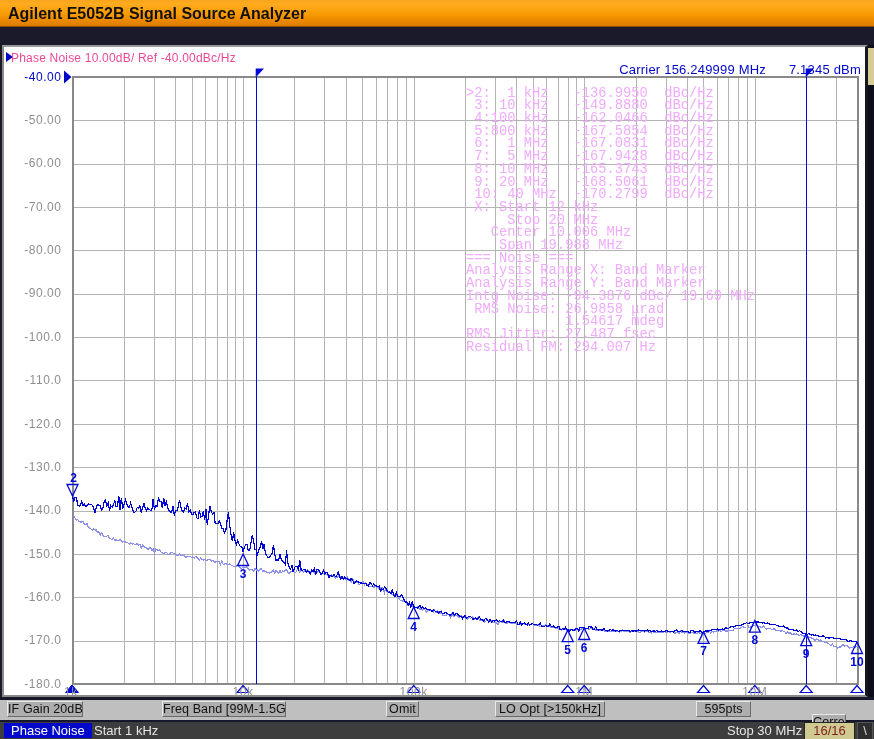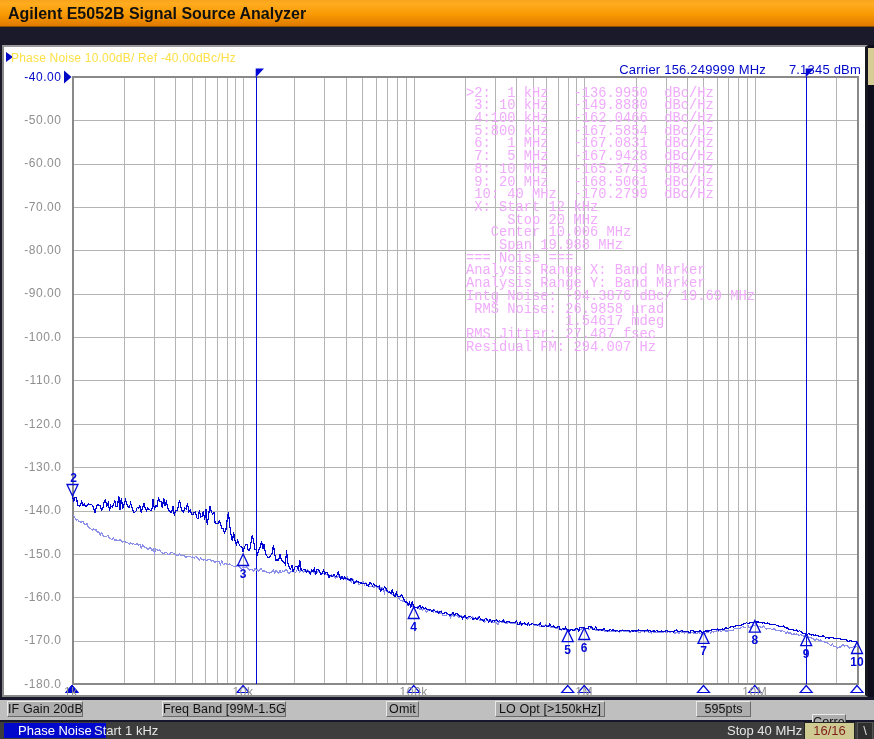--- a/index.html
+++ b/index.html
@@ -4,28 +4,28 @@
 html,body{margin:0;padding:0;width:874px;height:739px;overflow:hidden;background:#1a1a2b;font-family:"Liberation Sans",sans-serif;}
 #titlebar{position:absolute;left:0;top:0;width:874px;height:26px;background:linear-gradient(#f8a41c,#ffac20 15%,#f89a02 55%,#e98600 82%,#de7b00);border-bottom:1px solid #8a5200;}
 #titlebar span{position:absolute;left:8px;top:5px;font-size:16px;font-weight:bold;color:#101010;letter-spacing:0px;}
 #win{position:absolute;left:2px;top:45px;width:866px;height:652px;background:#fff;border:2px solid #8a8a8a;border-top-color:#9a9a9a;border-right:3px solid #16161f;box-sizing:border-box;}
 #rstrip{position:absolute;left:868px;top:45px;width:6px;height:652px;background:#0d0d1c;}
 #rtan{position:absolute;left:868px;top:48px;width:6px;height:37px;background:#d6cd96;}
 svg{position:absolute;left:0;top:0;}
 .axl{font-family:"Liberation Sans",sans-serif;font-size:12px;fill:#8f8f8f;letter-spacing:0.55px;}
 .axb{font-family:"Liberation Sans",sans-serif;font-size:12px;fill:#0008c8;letter-spacing:0.55px;}
 .mnum{font-family:"Liberation Sans",sans-serif;font-size:12px;font-weight:bold;fill:#0008d8;}
-#hdr1{position:absolute;left:11px;top:51px;font-size:12px;color:#fde047;letter-spacing:0.2px;}
+#hdr1{position:absolute;left:11px;top:51px;font-size:12px;color:#ec4899;letter-spacing:0.2px;}
 #hdrarrow{position:absolute;left:6px;top:52px;width:0;height:0;border-left:7px solid #0008c8;border-top:5px solid transparent;border-bottom:5px solid transparent;}
 #carrier{position:absolute;left:558px;top:62px;width:303px;text-align:right;font-size:13px;color:#0008c8;letter-spacing:0.2px;}
 #mtable{position:absolute;left:466px;top:87.6px;margin:0;font-family:"Liberation Mono",monospace;font-size:13.78px;line-height:12.7px;color:#f0abfc;letter-spacing:0;}
 #statusbar{position:absolute;left:0;top:698px;width:874px;height:24px;background:#bfbfbf;border-top:2px solid #16162c;border-bottom:2px solid #16162c;box-sizing:border-box;}
 .sbtn{position:absolute;top:1px;height:16px;background:#aeaeae;border:1px solid #6a6a6a;border-top-color:#e9e9e9;border-left-color:#e9e9e9;font-size:12.5px;letter-spacing:0.1px;color:#111;text-align:center;line-height:15px;box-sizing:border-box;white-space:nowrap;overflow:hidden;}
 #botbar{position:absolute;left:0;top:722px;width:874px;height:17px;background:#3d3d3d;color:#e6e6e6;font-size:13px;}
-#pnbox{position:absolute;left:4px;top:1px;height:15px;padding:0 14px;background:#0008cc;color:#fff;line-height:15px;}
+#pnbox{position:absolute;left:4px;top:1px;height:15px;padding:0 7px;background:#0008cc;color:#fff;line-height:15px;}
 #startlbl{position:absolute;left:94px;top:1px;line-height:15px;}
 #stoplbl{position:absolute;left:727px;top:1px;line-height:15px;}
 #pgbox{position:absolute;left:804px;top:0px;width:49px;height:16px;background:#cfc992;color:#7f1d1d;text-align:center;line-height:16px;border:1px solid #24241f;}
 #slashbox{position:absolute;left:857px;top:0px;width:14px;height:16px;background:#2e2e2e;border:1px solid #555;color:#ddd;text-align:center;line-height:15px;}
 </style></head>
 <body>
 <div id="win"></div>
 <div id="rstrip"></div>
 <div id="rtan"></div>
 <div id="titlebar">
@@ -117,16 +117,16 @@
 <div class="sbtn" style="left:7px;width:76px;">IF Gain 20dB</div>
 <div class="sbtn" style="left:162px;width:124px;">Freq Band [99M-1.5GHz]</div>
 <div class="sbtn" style="left:386px;width:33px;">Omit</div>
 <div class="sbtn" style="left:495px;width:110px;">LO Opt [&gt;150kHz]</div>
 <div class="sbtn" style="left:696px;width:55px;">595pts</div>
 <div class="sbtn" style="left:812px;width:34px;margin-top:13px;">Corre 32</div>
 </div>
 <div id="botbar">
 <div id="pnbox">Phase Noise</div>
 <div id="startlbl">Start 1 kHz</div>
-<div id="stoplbl">Stop 40 MHz</div>
+<div id="stoplbl">Stop 30 MHz</div>
 <div id="pgbox">16/16</div>
 <div id="slashbox">\</div>
 </div>
 
 </body></html>

